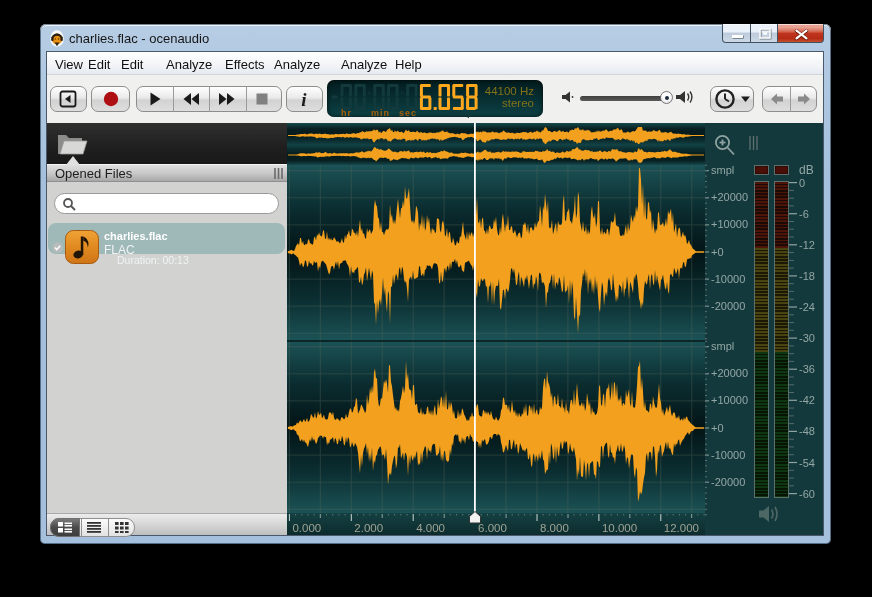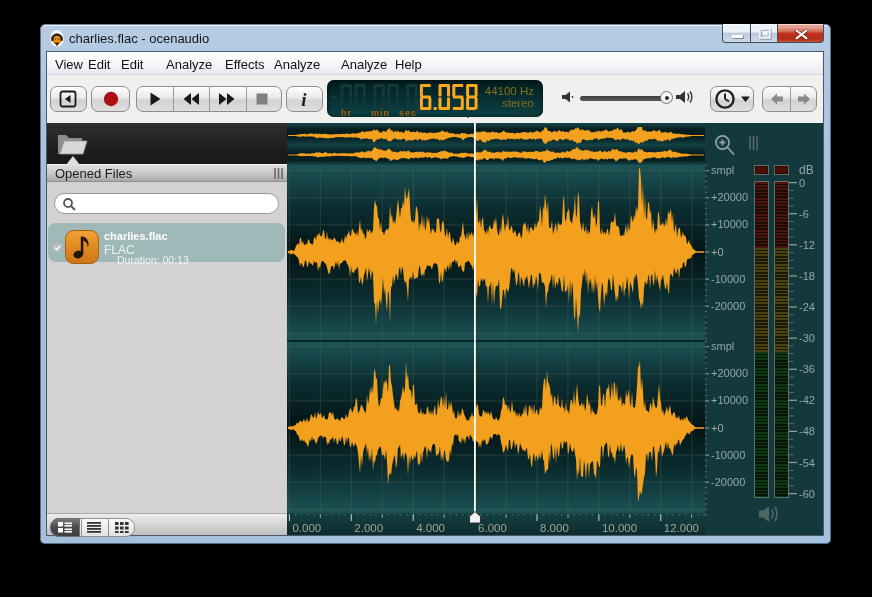--- a/index.html
+++ b/index.html
@@ -37,21 +37,21 @@
 
 #sidebar { position:absolute; left:0px; top:71px; width:240px; height:412px; background:#d2d2d1;border-radius:23px; }
 #tabstrip { position:absolute; left:0; top:0; width:240px; height:41px;
   background:linear-gradient(#303030,#1f1f1f 60%,#191919); }
 #ofbar { position:absolute; left:0; top:41px; width:240px; height:18px;
   background:linear-gradient(#e2e2e2,#c8c8c8 55%,#a8a8a8); border-bottom:1px solid #8f8f8f;
   box-shadow:inset 0 1px 0 #f5f5f5; }
 #ofbar div.t { position:absolute; left:8px; top:1.5px; font-size:13px; color:#1c1c1c; }
 #searchbox { position:absolute; left:7px; top:70px; width:225px; height:21px; border-radius:11px;
   background:#fff; border:1px solid #9a9a9a; }
-#fileitem { position:absolute; left:1px; top:100px; width:237px; height:39px; border-radius:8px;
+#fileitem { position:absolute; left:1px; top:100px; width:237px; height:31px; border-radius:8px;
   background:#9fb8b8; }
 #fileitem .nm { position:absolute; left:56px; top:6.5px; font-size:11px; font-weight:bold; color:#fff; }
 #fileitem .t2 { position:absolute; left:56px; top:19.5px; font-size:12px; color:#eff3f3; }
 #fileitem .t3 { position:absolute; left:56px; top:31px; font-size:10.5px; color:#eff3f3;padding-left:13px; }
 #sbbottom { position:absolute; left:0; top:390px; width:240px; height:22px;
   background:linear-gradient(#ececec,#d8d8d8 45%,#bfbfbf); border-top:1px solid #aaa; }
 
 #wavepanel { position:absolute; left:240px; top:71px; width:536px; height:412px; background:#0c2829; }
 .sl { font-size:11px; fill:#93a7a5; font-family:"Liberation Sans",sans-serif; }
 .rl { font-size:11.5px; fill:#9fa494; font-family:"Liberation Sans",sans-serif; }

